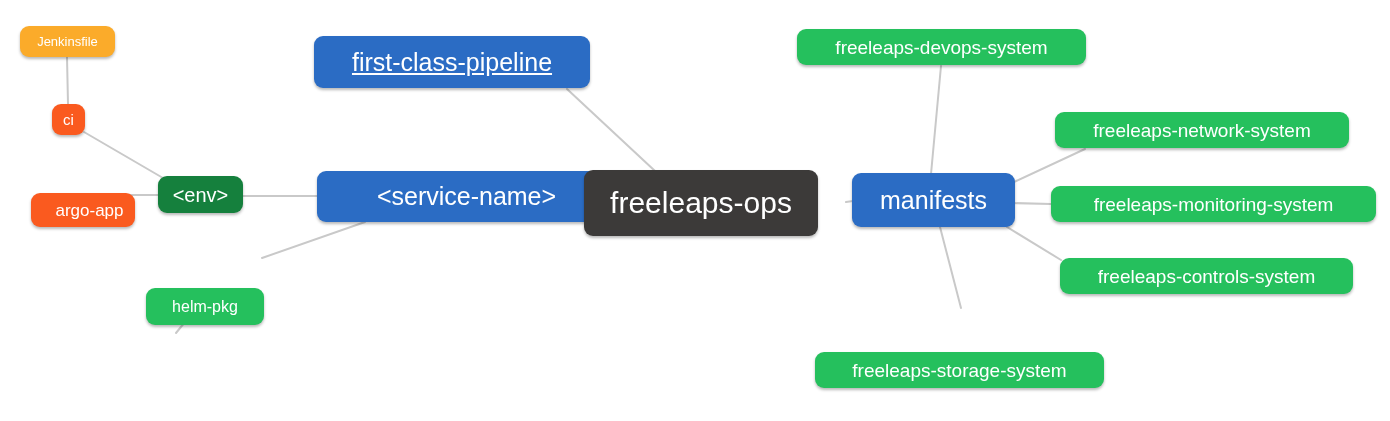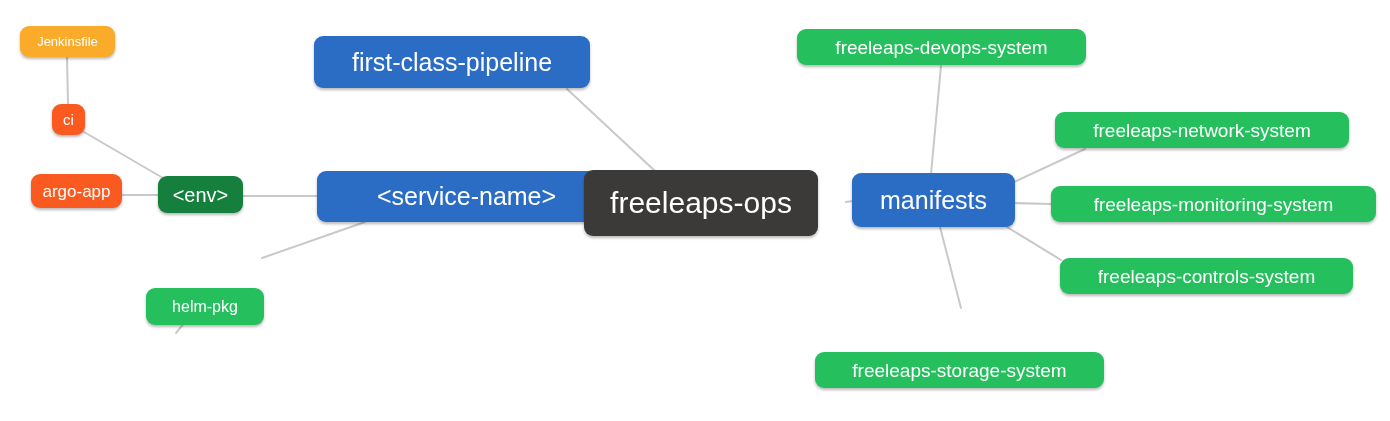--- a/index.html
+++ b/index.html
@@ -45,24 +45,24 @@
       <line x1="846" y1="202" x2="853" y2="201" stroke="#c9c9c9" stroke-width="2" stroke-linecap="round"></line>
       <line x1="941" y1="66" x2="931" y2="174" stroke="#c9c9c9" stroke-width="2" stroke-linecap="round"></line>
       <line x1="1085" y1="149" x2="1012" y2="183" stroke="#c9c9c9" stroke-width="2" stroke-linecap="round"></line>
       <line x1="1011" y1="203" x2="1051" y2="204" stroke="#c9c9c9" stroke-width="2" stroke-linecap="round"></line>
       <line x1="1007" y1="227" x2="1061" y2="260" stroke="#c9c9c9" stroke-width="2" stroke-linecap="round"></line>
       <line x1="940" y1="227" x2="961" y2="308" stroke="#c9c9c9" stroke-width="2" stroke-linecap="round"></line>
     </svg>
 
 <div class="node" style="left: 20px; top: 26px; width: 95px; height: 31px; background: rgb(251, 171, 42); color: rgb(255, 255, 255); font-size: 13px;">Jenkinsfile</div>
     <div class="node" style="left: 52px; top: 104px; width: 33px; height: 31px; background: rgb(250, 90, 31); color: rgb(255, 255, 255); font-size: 15px;">ci</div>
-    <div class="node" style="left: 31px; top: 174px; width: 91px; height: 34px; background: rgb(250, 90, 31); color: rgb(255, 255, 255); font-size: 17px;">argo-app</div>
+    <div class="node" style="left: 31px; top: 193px; width: 91px; height: 34px; background: rgb(250, 90, 31); color: rgb(255, 255, 255); font-size: 17px; padding-left: 13px;">argo-app</div>
     <div class="node" style="left: 158px; top: 176px; width: 85px; height: 37px; background: #15803d; color: rgb(255, 255, 255); font-size: 20px;">&lt;env&gt;</div>
     <div class="node" style="left: 146px; top: 257px; width: 118px; height: 37px; background: rgb(37, 192, 93); color: rgb(255, 255, 255); font-size: 16px; margin-top: 31px;">helm-pkg</div>
-    <div class="node" style="left: 314px; top: 36px; width: 276px; height: 52px; background: rgb(43, 108, 196); color: rgb(255, 255, 255); font-size: 25px;">first-class-pipeline</div>
+    <div class="node" style="left: 314px; top: 36px; width: 276px; height: 52px; background: rgb(43, 108, 196); color: rgb(255, 255, 255); font-size: 25px; text-decoration: underline;">first-class-pipeline</div>
     <div class="node" style="left: 317px; top: 171px; width: 299px; height: 51px; background: rgb(43, 108, 196); color: rgb(255, 255, 255); font-size: 25px;">&lt;service-name&gt;</div>
     <div class="node" style="left: 584px; top: 170px; width: 234px; height: 66px; background: rgb(60, 58, 57); color: rgb(255, 255, 255); font-size: 30px;">freeleaps-ops</div>
     <div class="node" style="left: 852px; top: 173px; width: 163px; height: 54px; background: rgb(43, 108, 196); color: rgb(255, 255, 255); font-size: 25px;">manifests</div>
     <div class="node" style="left: 797px; top: 29px; width: 289px; height: 36px; background: rgb(37, 192, 93); color: rgb(255, 255, 255); font-size: 19px;">freeleaps-devops-system</div>
     <div class="node" style="left: 1055px; top: 112px; width: 294px; height: 36px; background: rgb(37, 192, 93); color: rgb(255, 255, 255); font-size: 19px;">freeleaps-network-system</div>
     <div class="node" style="left: 1051px; top: 186px; width: 325px; height: 36px; background: rgb(37, 192, 93); color: rgb(255, 255, 255); font-size: 19px;">freeleaps-monitoring-system</div>
     <div class="node" style="left: 1060px; top: 258px; width: 293px; height: 36px; background: rgb(37, 192, 93); color: rgb(255, 255, 255); font-size: 19px;">freeleaps-controls-system</div>
     <div class="node" style="left: 815px; top: 308px; width: 289px; height: 36px; background: rgb(37, 192, 93); color: rgb(255, 255, 255); font-size: 19px; margin-top: 44px;">freeleaps-storage-system</div>
   </div>
 

